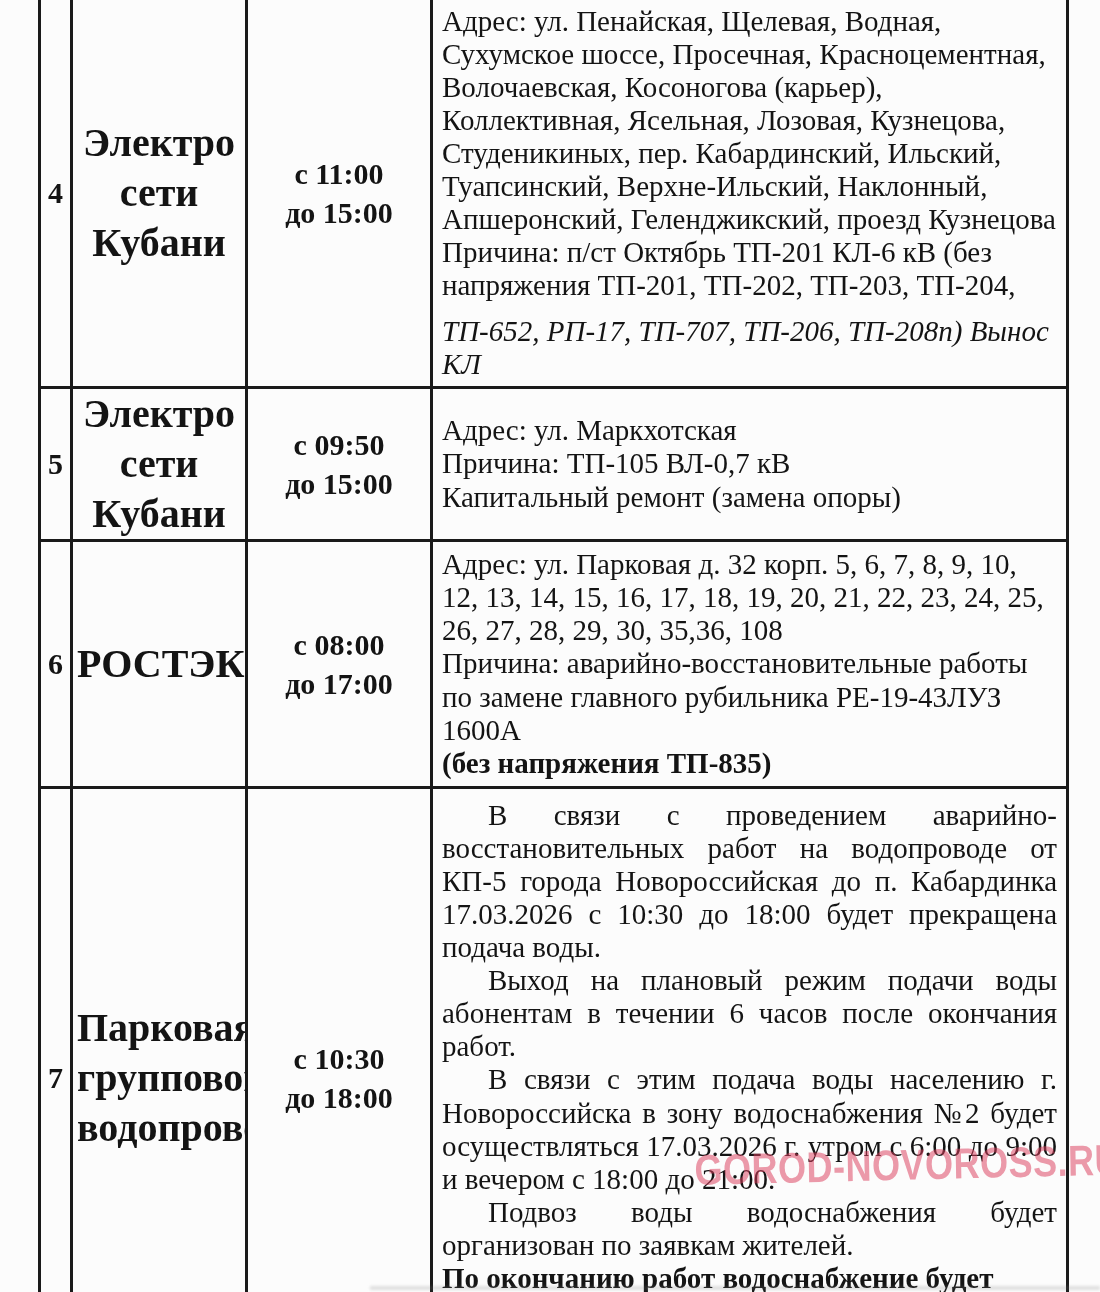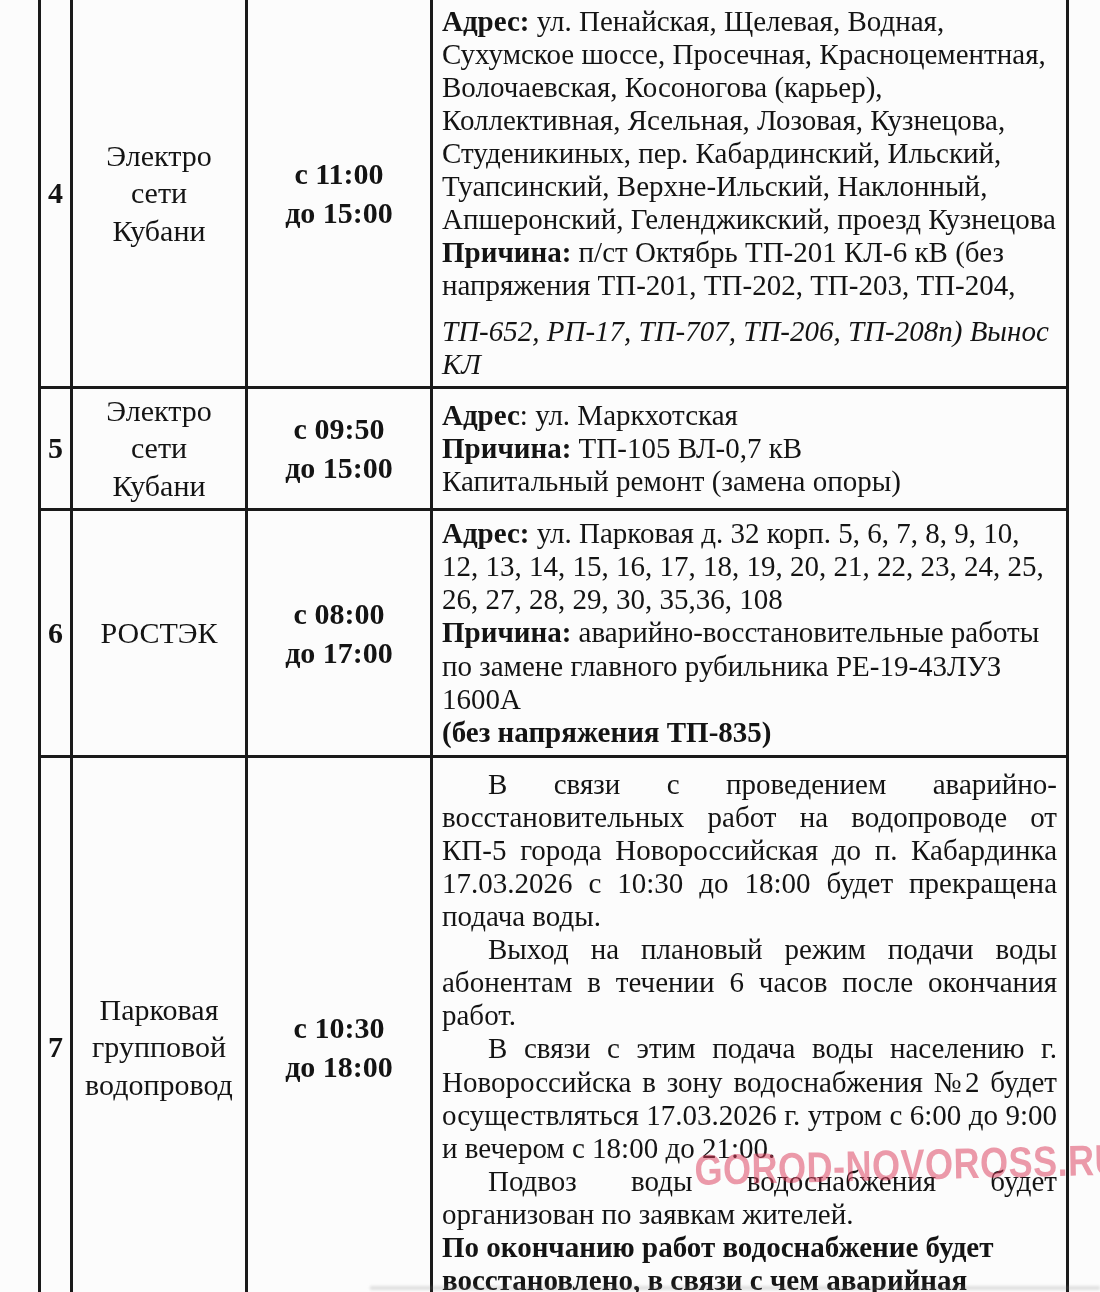--- a/index.html
+++ b/index.html
@@ -39,40 +39,40 @@
   table.schedule tr:first-child td { border-top: 0; }
 
   td.num {
     text-align: center;
     font-weight: bold;
     font-size: 30px;
     padding: 0;
   }
   td.org {
     text-align: center;
-    font-weight: normal;
-    font-size: 30px;
+    font-weight: bold;
+    font-size: 40px;
     line-height: 1.25;
     padding: 0 4px;
   }
   td.time {
     text-align: center;
     font-weight: bold;
     font-size: 30px;
     line-height: 1.3;
     padding: 0 16px;
   }
   td.details {
     vertical-align: top;
     font-size: 29px;
     line-height: 1.14;
     padding: 5px 9px 4px 9px;
   }
   td.details p { margin: 0; }
-  .b { font-weight: bold; }
+  .b { font-weight: normal; }
   p.gap { margin-top: 13px !important; font-style: italic; }
   p.boldline { font-weight: bold; }
 
   td.water {
     padding-top: 8px;
   }
   td.water p.jp {
     text-align: justify;
     text-indent: 46px;
   }

